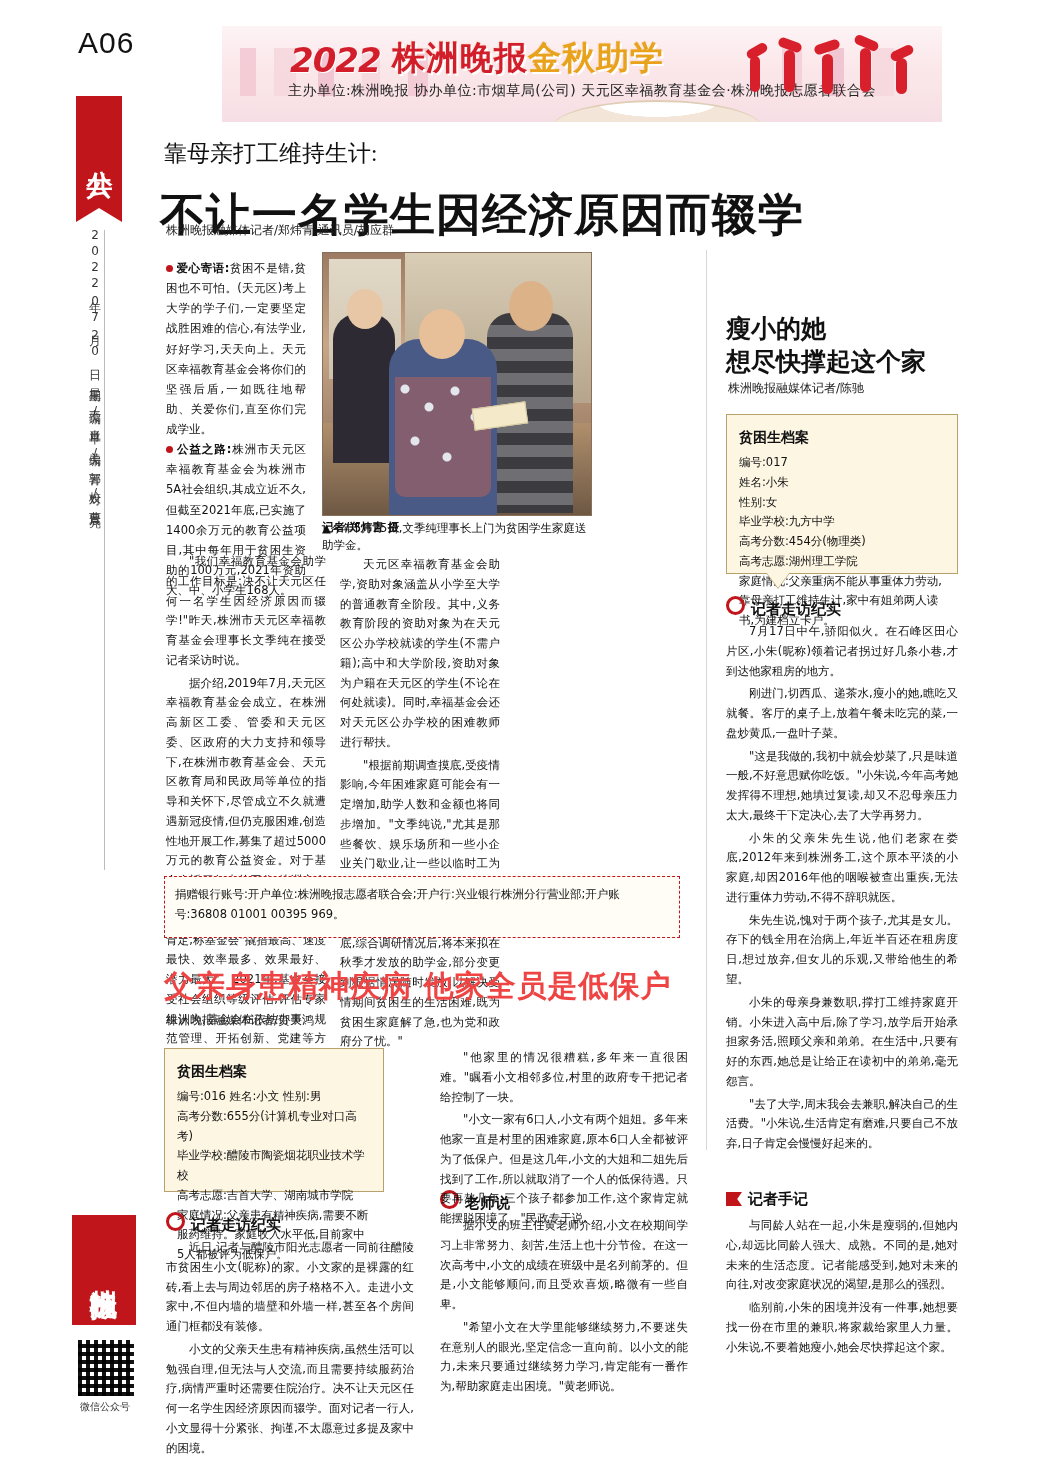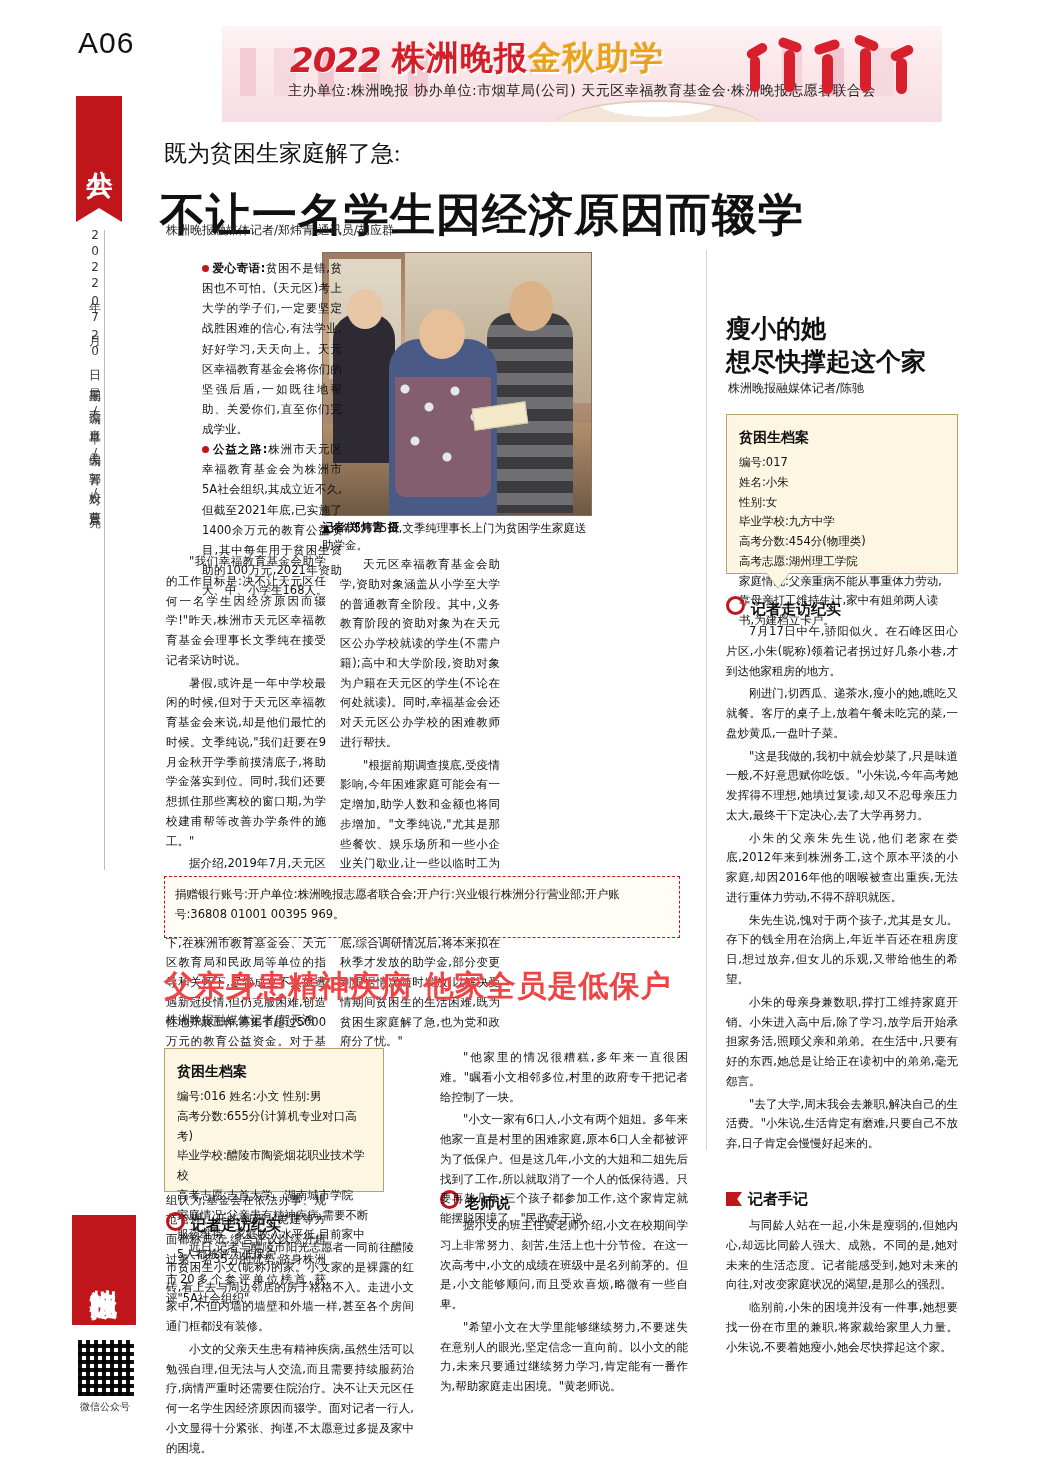--- a/index.html
+++ b/index.html
@@ -126,21 +126,21 @@
   .ph-p3{position:absolute;right:18px;top:60px;width:86px;height:200px;background:
      repeating-linear-gradient(180deg,#3c3b40 0 12px,#6f6e73 12px 24px);border-radius:24px 24px 0 0;}
   .ph-p3 .head{position:absolute;left:22px;top:-32px;width:44px;height:50px;background:#dcb288;border-radius:50%;}
   .ph-env{position:absolute;left:150px;top:152px;width:52px;height:20px;background:#f4e9c9;transform:rotate(-8deg);border:1px solid #d8c9a0;}
   .photo-cap{position:absolute;left:322px;top:520px;width:268px;font-size:11.5px;color:#111;line-height:1.5;}
   .photo-credit{position:absolute;left:322px;top:520px;width:268px;font-size:11.5px;color:#111;font-weight:bold;}
 
   
   .notes{
     position:absolute;left:166px;top:258px;width:140px;
-    font-size:11.5px;line-height:1.75;color:#111;text-align:justify;margin-left:36px;
+    font-size:11.5px;line-height:1.75;color:#111;text-align:justify;
   }
   .dot{display:inline-block;width:7px;height:7px;border-radius:50%;background:#c0151b;margin-right:3px;vertical-align:middle;}
 
   
   .col{position:absolute;font-size:11.5px;line-height:1.72;color:#111;text-align:justify;}
   .col p{margin:0 0 3px 0;text-indent:2em;}
   #col1{left:166px;top:552px;width:160px;}
   #col2{left:340px;top:552px;width:160px;}
 
   
@@ -232,21 +232,21 @@
       <div class="d-body" style="left:34px;top:6px;width:24px;height:10px;transform:rotate(20deg);"></div>
       <div class="d-body" style="left:78px;top:20px;width:11px;height:40px;"></div>
       <div class="d-body" style="left:70px;top:8px;width:26px;height:10px;transform:rotate(-18deg);"></div>
       <div class="d-body" style="left:116px;top:14px;width:11px;height:44px;"></div>
       <div class="d-body" style="left:110px;top:4px;width:25px;height:10px;transform:rotate(24deg);"></div>
       <div class="d-body" style="left:152px;top:24px;width:11px;height:36px;"></div>
       <div class="d-body" style="left:146px;top:14px;width:24px;height:10px;transform:rotate(-26deg);"></div>
     </div>
   </div>
 
-  <div class="kicker">既为贫困生家庭解了急:</div>
+  <div class="kicker">靠母亲打工维持生计:</div>
   <div class="headline">不让一名学生因经济原因而辍学</div>
   <div class="byline1">株洲晚报融媒体记者/郑炜青  通讯员/胡应群</div>
 
   <div class="photo">
     <div class="ph-wall"></div>
     <div class="ph-window"></div>
     <div class="ph-floor"></div>
     <div class="ph-p3">
         <div class="head"></div>
       </div>
@@ -263,21 +263,20 @@
   <div class="photo-credit">记者/郑炜青 摄</div>
 
   <div class="notes">
     <span class="dot"></span><b>爱心寄语:</b><span>贫困不是错,贫困也不可怕。(天元区)考上大学的学子们,一定要坚定战胜困难的信心,有法学业,好好学习,天天向上。天元区幸福教育基金会将你们的坚强后盾,一如既往地帮助、关爱你们,直至你们完成学业。</span>
     <br>
     <span class="dot"></span><b>公益之路:</b><span>株洲市天元区幸福教育基金会为株洲市5A社会组织,其成立近不久,但截至2021年底,已实施了1400余万元的教育公益项目,其中每年用于贫困生资助的100万元,2021年资助大、中、小学生168人。</span>
   </div>
 
   <div class="col" id="col1">
     <p>"我们幸福教育基金会助学的工作目标是:决不让天元区任何一名学生因经济原因而辍学!"昨天,株洲市天元区幸福教育基金会理事长文季纯在接受记者采访时说。</p>
-    <p>暑假,或许是一年中学校最闲的时候,但对于天元区幸福教育基金会来说,却是他们最忙的时候。文季纯说,"我们赶要在9月金秋开学季前摸清底子,将助学金落实到位。同时,我们还要想抓住那些离校的窗口期,为学校建甫帮等改善办学条件的施工。"</p>
     <p>据介绍,2019年7月,天元区幸福教育基金会成立。在株洲高新区工委、管委和天元区委、区政府的大力支持和领导下,在株洲市教育基金会、天元区教育局和民政局等单位的指导和关怀下,尽管成立不久就遭遇新冠疫情,但仍克服困难,创造性地开展工作,募集了超过5000万元的教育公益资金。对于基金会近四年来的工作,株洲市人大常委会原主任、株洲市教育基金会理事长文力量给予充分肯定,称基金会"撬措最高、速度最快、效率最多、效果最好、潜力最大"。2021年,基金会接受社会组织等级评估,评估专家组认为,基金会在依法办事、规范管理、开拓创新、党建等方面都称典范,综合评议以综分超过第二名35分的优势,跻身株洲市20多个参评单位榜首,获评"5A社会组织"。</p>
   </div>
   <div class="col" id="col2">
     <p></p>
     <p>天元区幸福教育基金会助学,资助对象涵盖从小学至大学的普通教育全阶段。其中,义务教育阶段的资助对象为在天元区公办学校就读的学生(不需户籍);高中和大学阶段,资助对象为户籍在天元区的学生(不论在何处就读)。同时,幸福基金会还对天元区公办学校的困难教师进行帮扶。</p>
     <p>"根据前期调查摸底,受疫情影响,今年困难家庭可能会有一定增加,助学人数和金额也将同步增加。"文季纯说,"尤其是那些餐饮、娱乐场所和一些小企业关门歇业,让一些以临时工为生的家庭面临着难,面对的这些情况后,我们基金会主动到贫困生数量中的困难生进行走访摸底,综合调研情况后,将本来拟在秋季才发放的助学金,部分变更到根据情况随时发放,以解决受情期间贫困生的生活困难,既为贫困生家庭解了急,也为党和政府分了忧。"</p>
   </div>
 
   <div class="donate">
     <div>捐赠银行账号:开户单位:株洲晚报志愿者联合会;开户行:兴业银行株洲分行营业部;开户账号:36808 01001 00395 969。</div>

